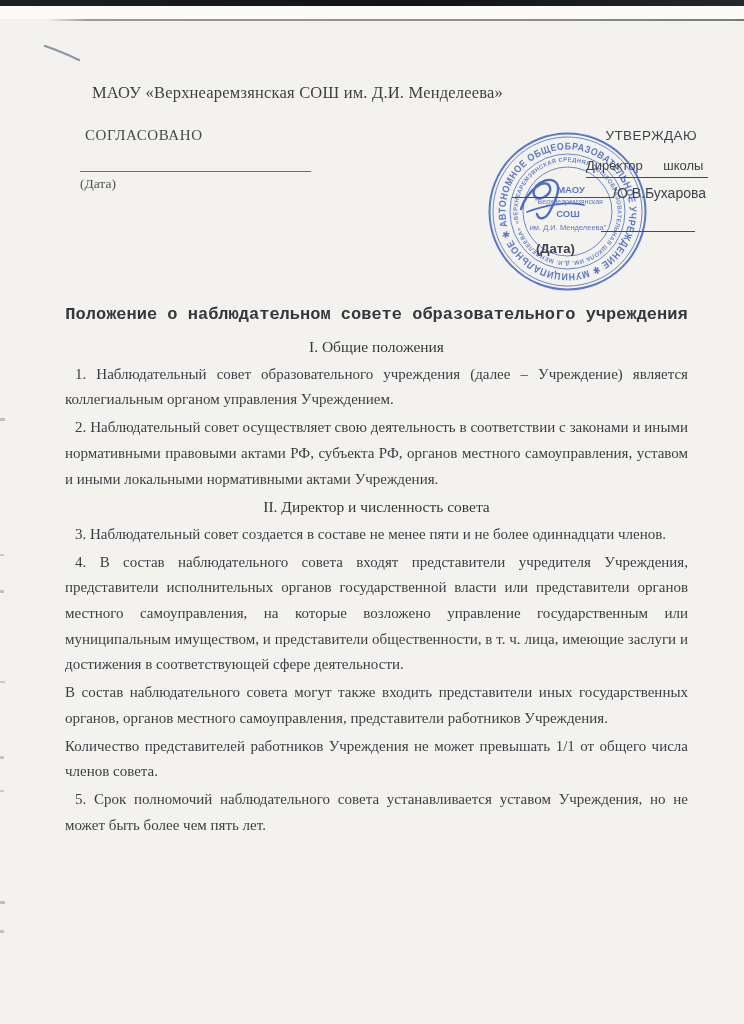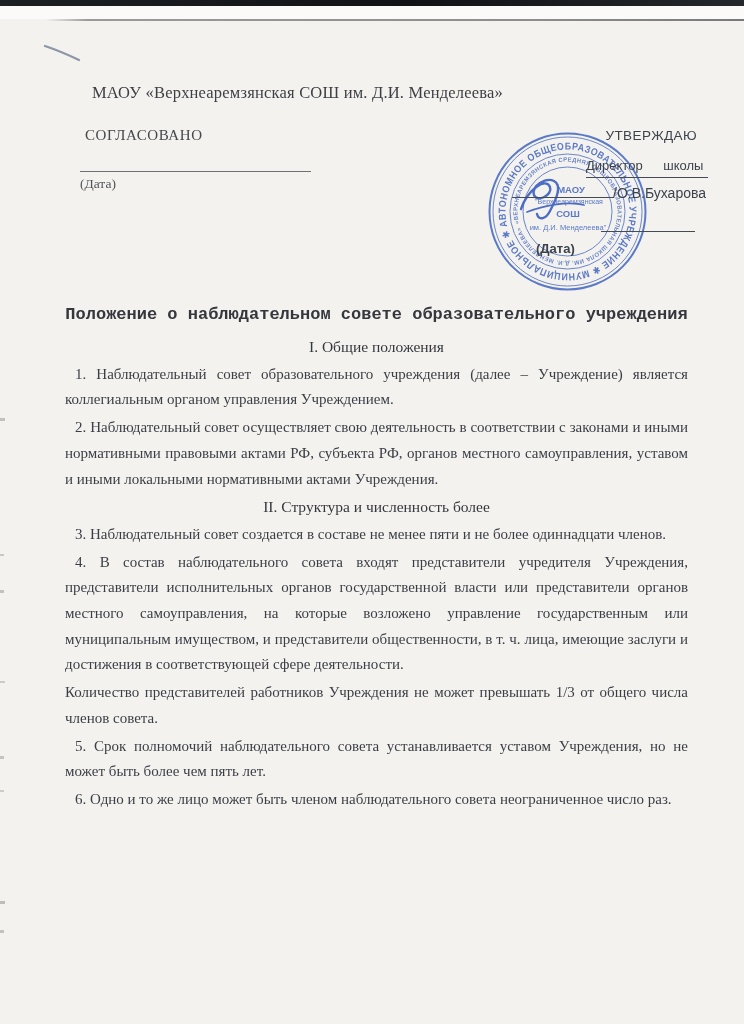--- a/index.html
+++ b/index.html
@@ -98,19 +98,19 @@
 <div class="abs sig-line"></div>
 <div class="abs sans sig-name">/О.В.Бухарова</div>
 <div class="abs right-line2"></div>
 <div class="abs sans date-hint-right">(Дата)</div>
 
 <div class="abs doc">
   <div class="doc-title">Положение о наблюдательном совете образовательного учреждения</div>
   <div class="sec-heading">I. Общие положения</div>
   <p class="num">1. Наблюдательный совет образовательного учреждения (далее – Учреждение) является коллегиальным органом управления Учреждением.</p>
   <p class="num">2. Наблюдательный совет осуществляет свою деятельность в соответствии с законами и иными нормативными правовыми актами РФ, субъекта РФ, органов местного самоуправления, уставом и иными локальными нормативными актами Учреждения.</p>
-  <div class="sec-heading">II. Структура и численность более</div>
+  <div class="sec-heading">II. Директор и численность совета</div>
   <p class="num">3. Наблюдательный совет создается в составе не менее пяти и не более одиннадцати членов.</p>
   <p class="num">4. В состав наблюдательного совета входят представители учредителя Учреждения, представители исполнительных органов государственной власти или представители органов местного самоуправления, на которые возложено управление государственным или муниципальным имуществом, и представители общественности, в т. ч. лица, имеющие заслуги и достижения в соответствующей сфере деятельности.</p>
-  <p>Количество представителей работников Учреждения не может превышать 1/3 от общего числа членов совета.</p>
+  <p>В состав наблюдательного совета могут также входить представители иных государственных органов, органов местного самоуправления, представители работников Учреждения.</p>
+  <p>Количество представителей работников Учреждения не может превышать 1/1 от общего числа членов совета.</p>
   <p class="num">5. Срок полномочий наблюдательного совета устанавливается уставом Учреждения, но не может быть более чем пять лет.</p>
-  <p class="num">6. Одно и то же лицо может быть членом наблюдательного совета неограниченное число раз.</p>
 </div>
 
 </body></html>

